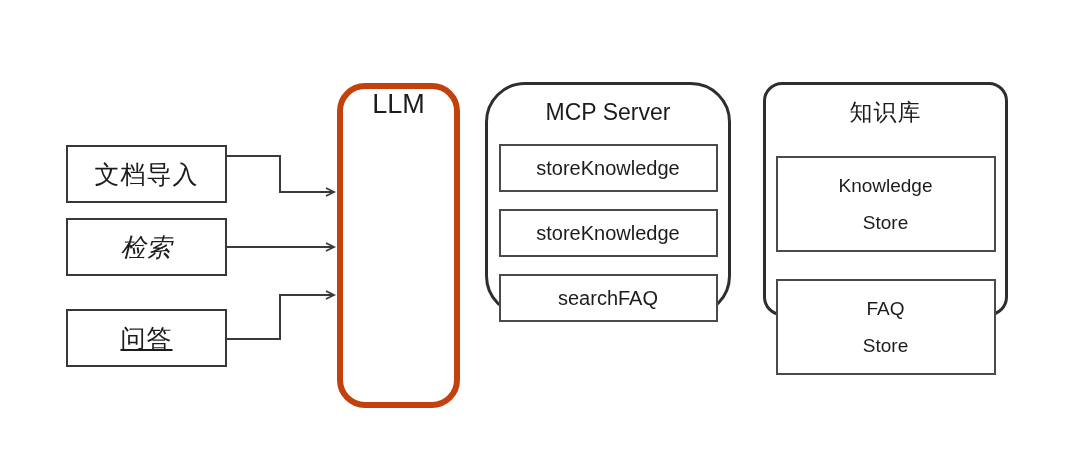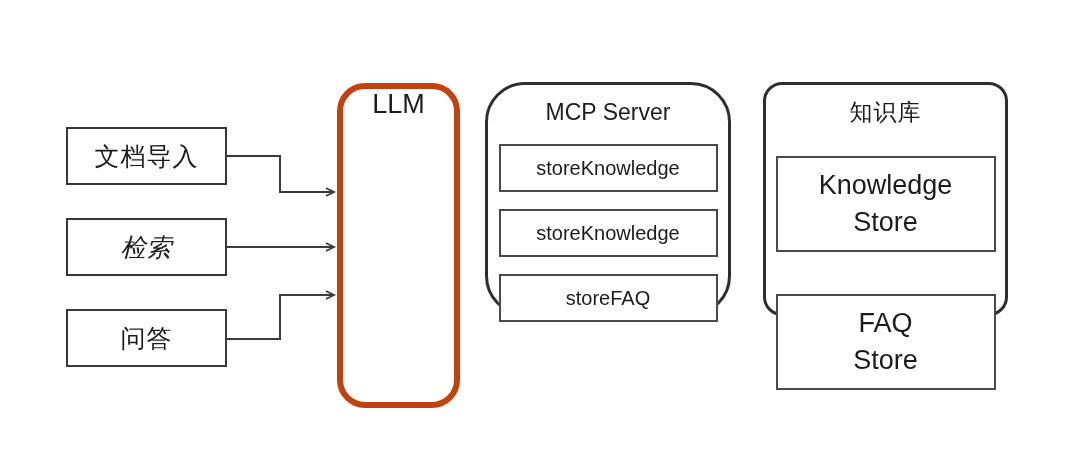--- a/index.html
+++ b/index.html
@@ -31,23 +31,23 @@
     height: 58px;
     border: 2px solid #383838;
     background: #ffffff;
     box-sizing: border-box;
     display: flex;
     align-items: center;
     justify-content: center;
     font-size: 25px;
     letter-spacing: 1px;
   }
-  .input-box.pos1 { top: 127px; align-items: center; }
+  .input-box.pos1 { top: 145px; align-items: center; }
   .input-box.pos2 { top: 218px; font-style: italic; }
-  .input-box.pos3 { top: 309px; }
+  .input-box.pos3 { top: 309px; text-decoration: underline; }
 
   .llm-box {
     position: absolute;
     left: 337px;
     top: 83px;
     width: 123px;
     height: 325px;
     border: 6px solid #c2410c;
     border-radius: 28px;
     background: #ffffff;
@@ -98,24 +98,24 @@
   .store-box {
     width: 220px;
     height: 96px;
     border: 2px solid #4a4a4a;
     background: #ffffff;
     box-sizing: border-box;
     display: flex;
     flex-direction: column;
     align-items: center;
     justify-content: center;
-    font-size: 27px;
+    font-size: 19px;
     line-height: 37px;
     text-align: center;
-    margin-bottom: 42px;
+    margin-bottom: 27px;
     flex: none;
   }
 </style>
 </head>
 <body>
 
 <div class="stage">
 
   <svg class="connectors" viewBox="0 0 1080 451" xmlns="http://www.w3.org/2000/svg">
     <defs>
@@ -144,21 +144,21 @@
 
   <div class="group-box mcp">
     <div class="group-title">MCP Server</div>
     <div class="tool-box">
       <span>storeKnowledge</span>
     </div>
     <div class="tool-box">
       <span>storeKnowledge</span>
     </div>
     <div class="tool-box">
-      <span>storeFAQ</span>
+      <span>searchFAQ</span>
     </div>
   </div>
 
   <div class="group-box kb">
     <div class="group-title">知识库</div>
     <div class="store-box">
       <span>Knowledge</span>
       <span>Store</span>
     </div>
     <div class="store-box">

